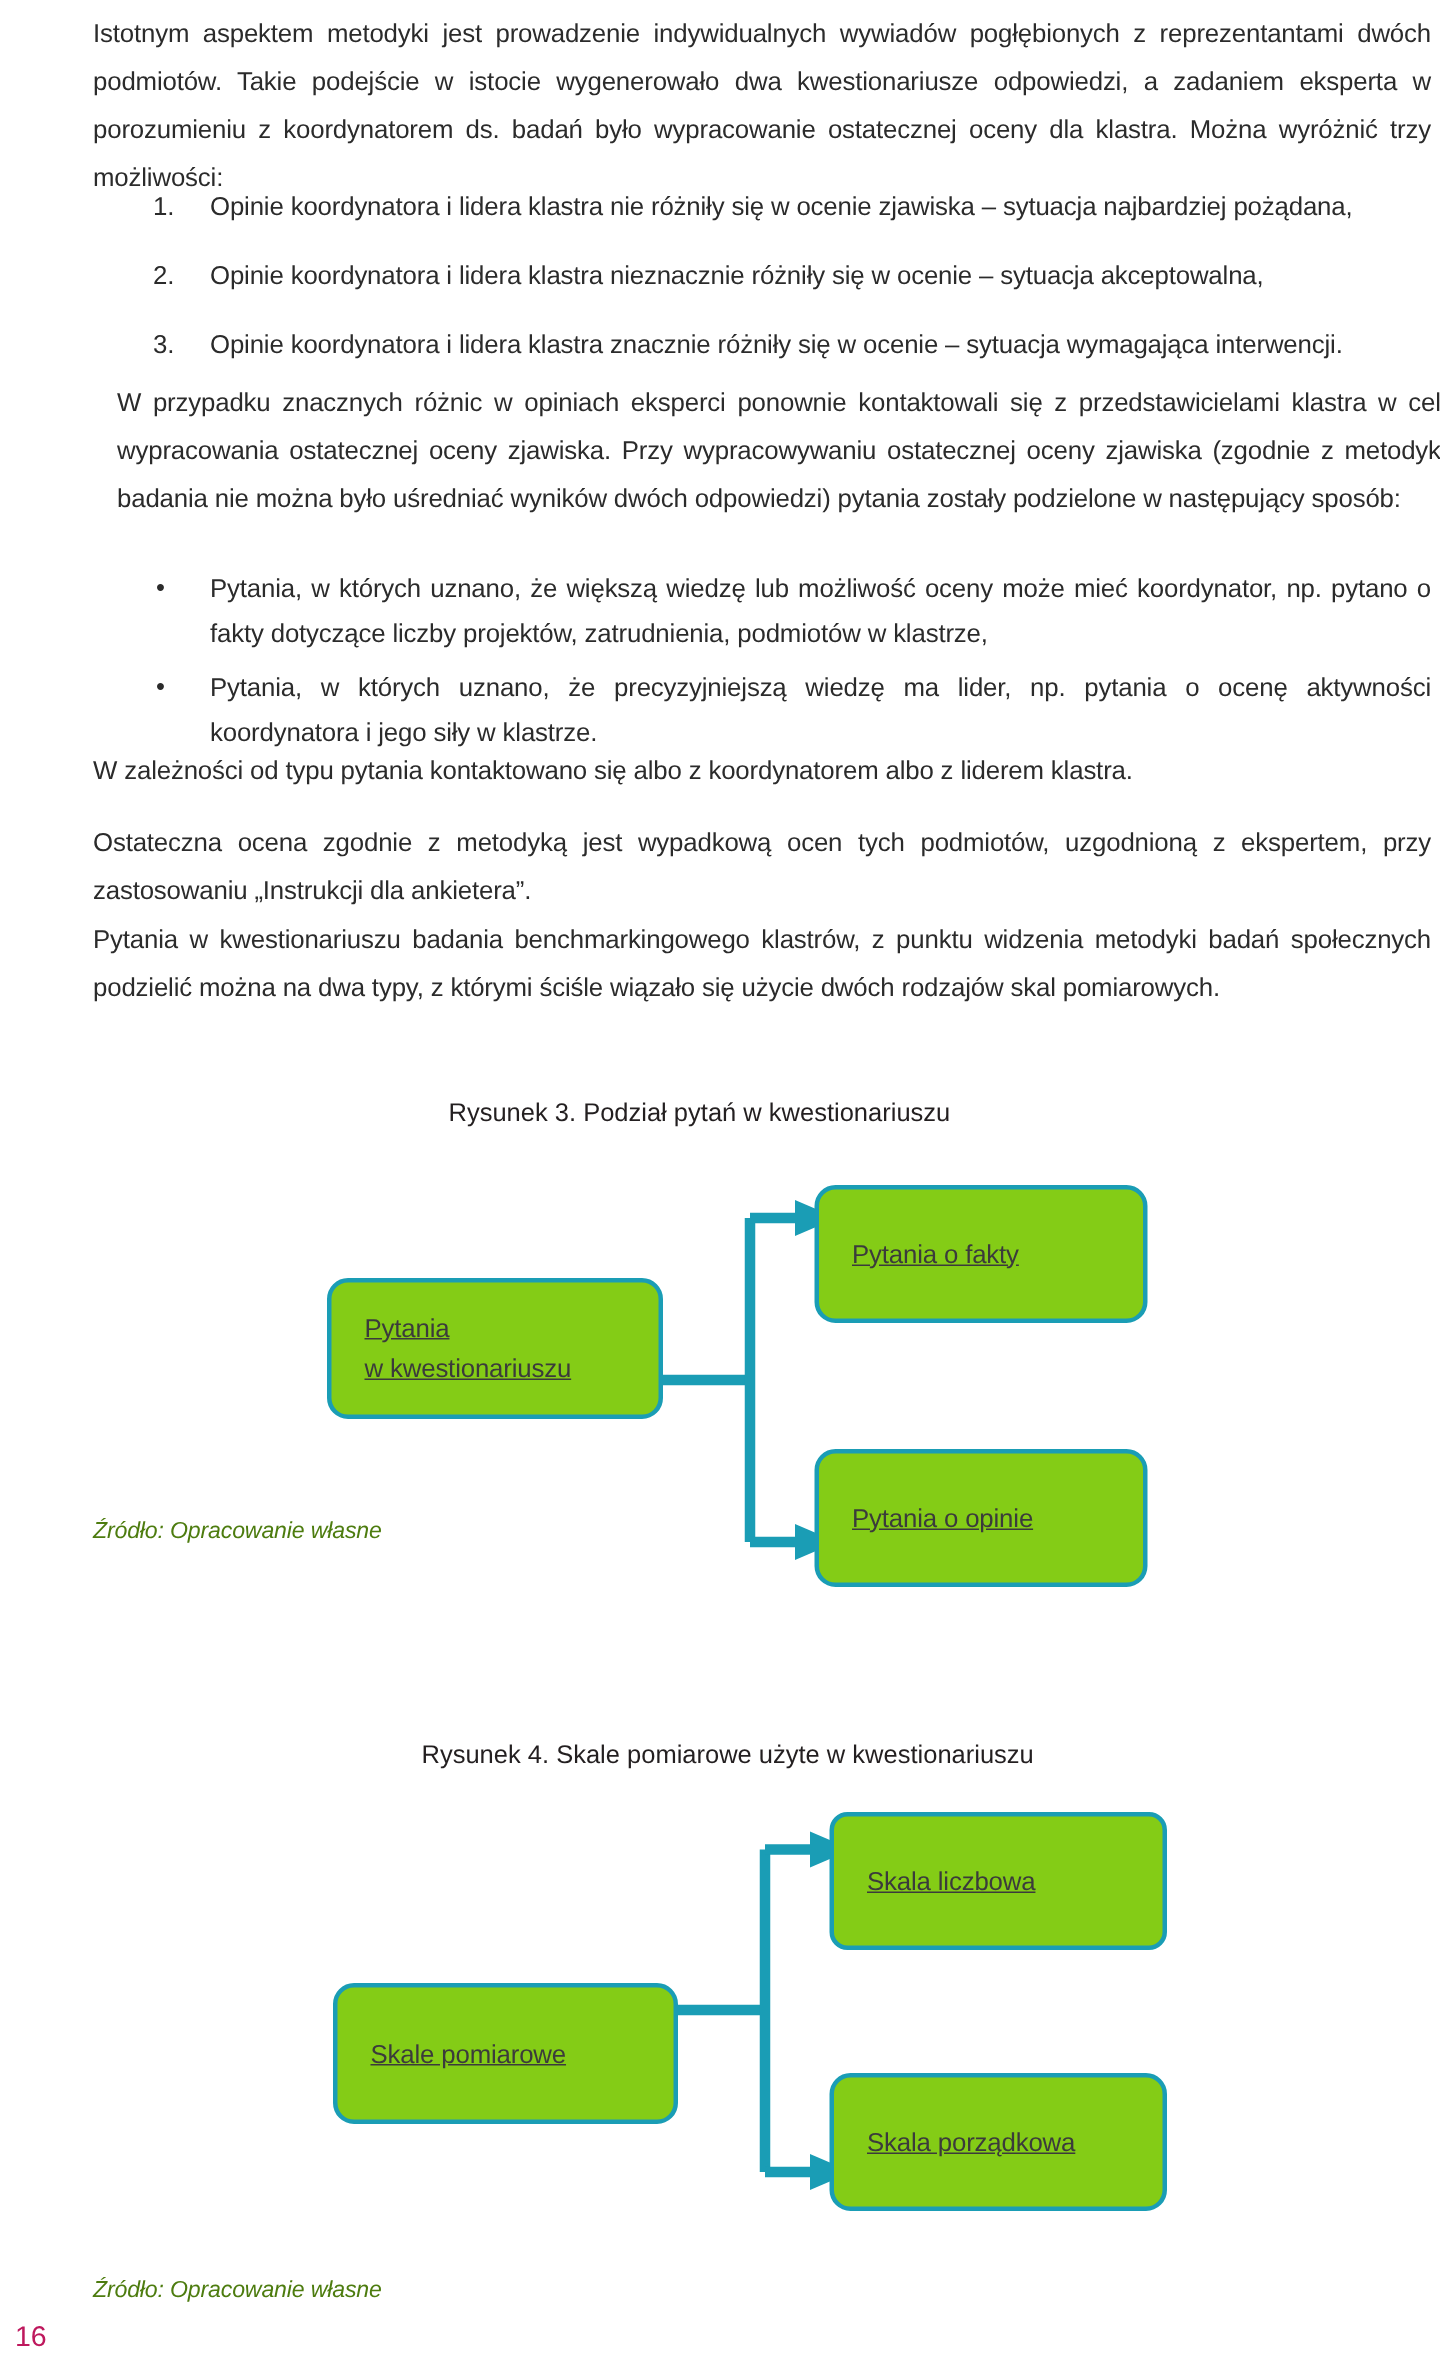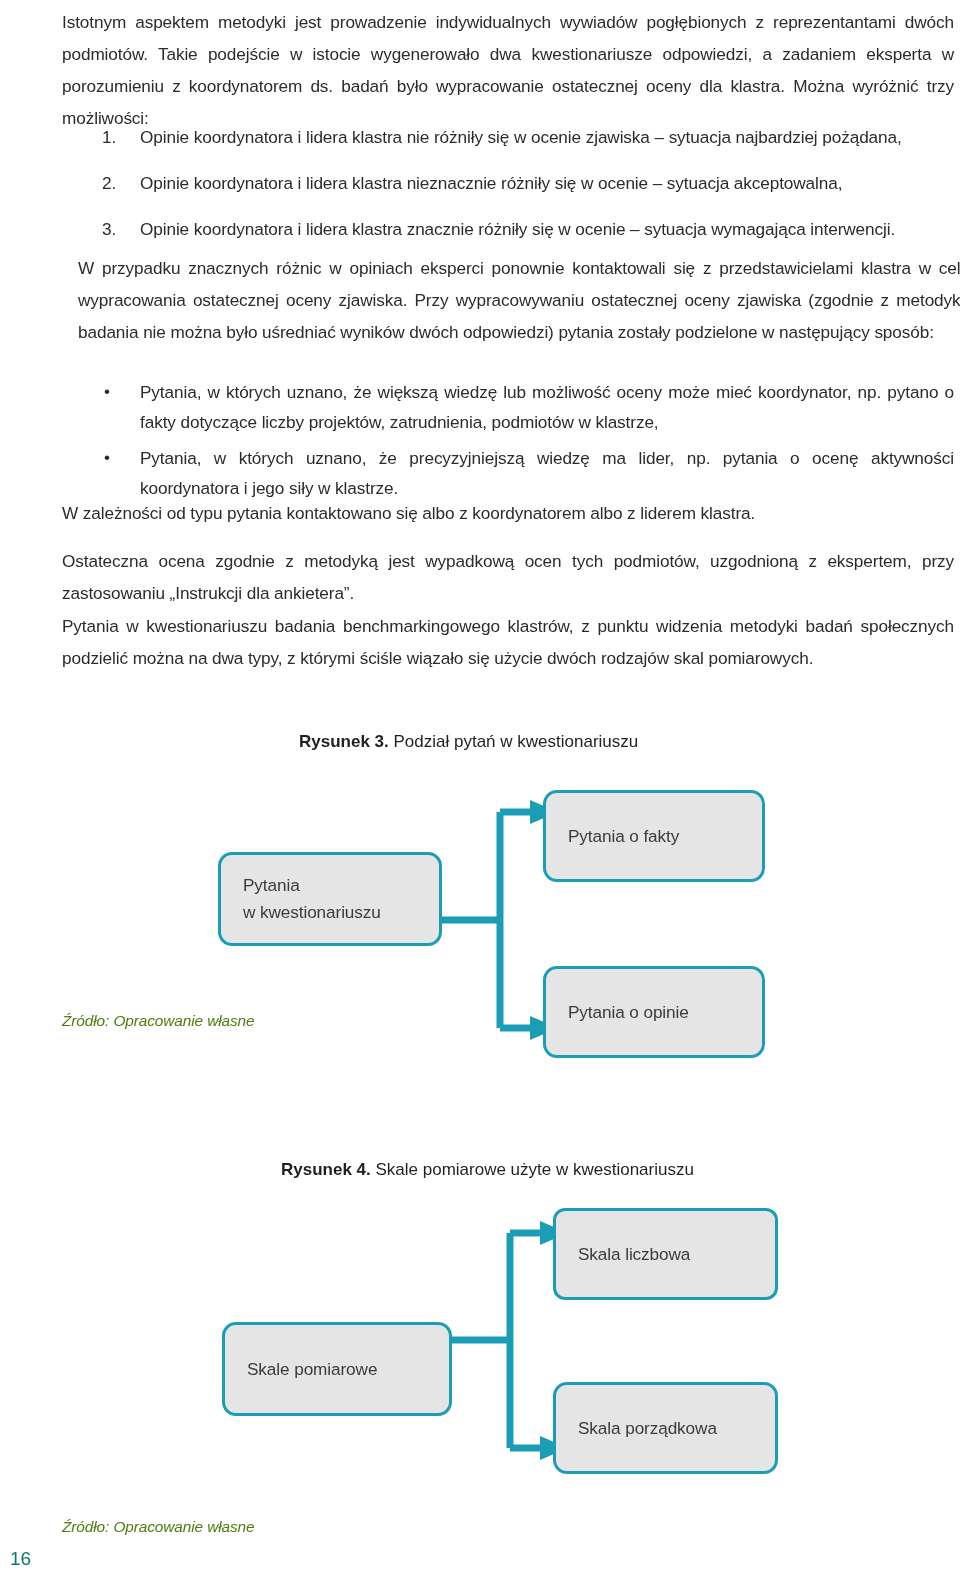--- a/index.html
+++ b/index.html
@@ -86,63 +86,64 @@
 
   
   .fig-caption {
     position: absolute;
     font-size: 17px;
     line-height: 24px;
     color: #231f20;
     white-space: nowrap;
   }
   .fig-caption b {
-    font-weight: bold;
+    font-weight: normal;
   }
 
   
   .diagram {
     position: absolute;
   }
   .diagram svg {
     display: block;
   }
 
   .node-box {
     position: absolute;
     box-sizing: border-box;
     border: 3.5px solid #1a9db5;
     border-radius: 14px;
-    background: #e5e5e5;
+    background: #84cc16;
     display: flex;
     align-items: center;
     padding-left: 22px;
     font-size: 17.2px;
     line-height: 27px;
     color: #3b3b3b;
     letter-spacing: -0.1px;
+    text-decoration: underline;
   }
 
   
   .source-note {
     position: absolute;
     font-style: italic;
     font-size: 15.4px;
     color: #4d7c0f;
     letter-spacing: -0.1px;
     white-space: nowrap;
   }
 
   
   .page-number {
     position: absolute;
     left: 10px;
     bottom: 14px;
     font-size: 19px;
-    color: #0f766e;
+    color: #be185d;
   }
 </style>
 </head>
 <body>
 
 <div class="page">
 
   <div class="body-text" style="top: 6px;">Istotnym aspektem metodyki jest prowadzenie indywidualnych wywiadów pogłębionych z reprezentantami dwóch podmiotów. Takie podejście w istocie wygenerowało dwa kwestionariusze odpowiedzi, a zadaniem eksperta w porozumieniu z koordynatorem ds. badań było wypracowanie ostatecznej oceny dla klastra. Można wyróżnić trzy możliwości:</div>
 
   <div class="num-list" style="top: 122px;">

